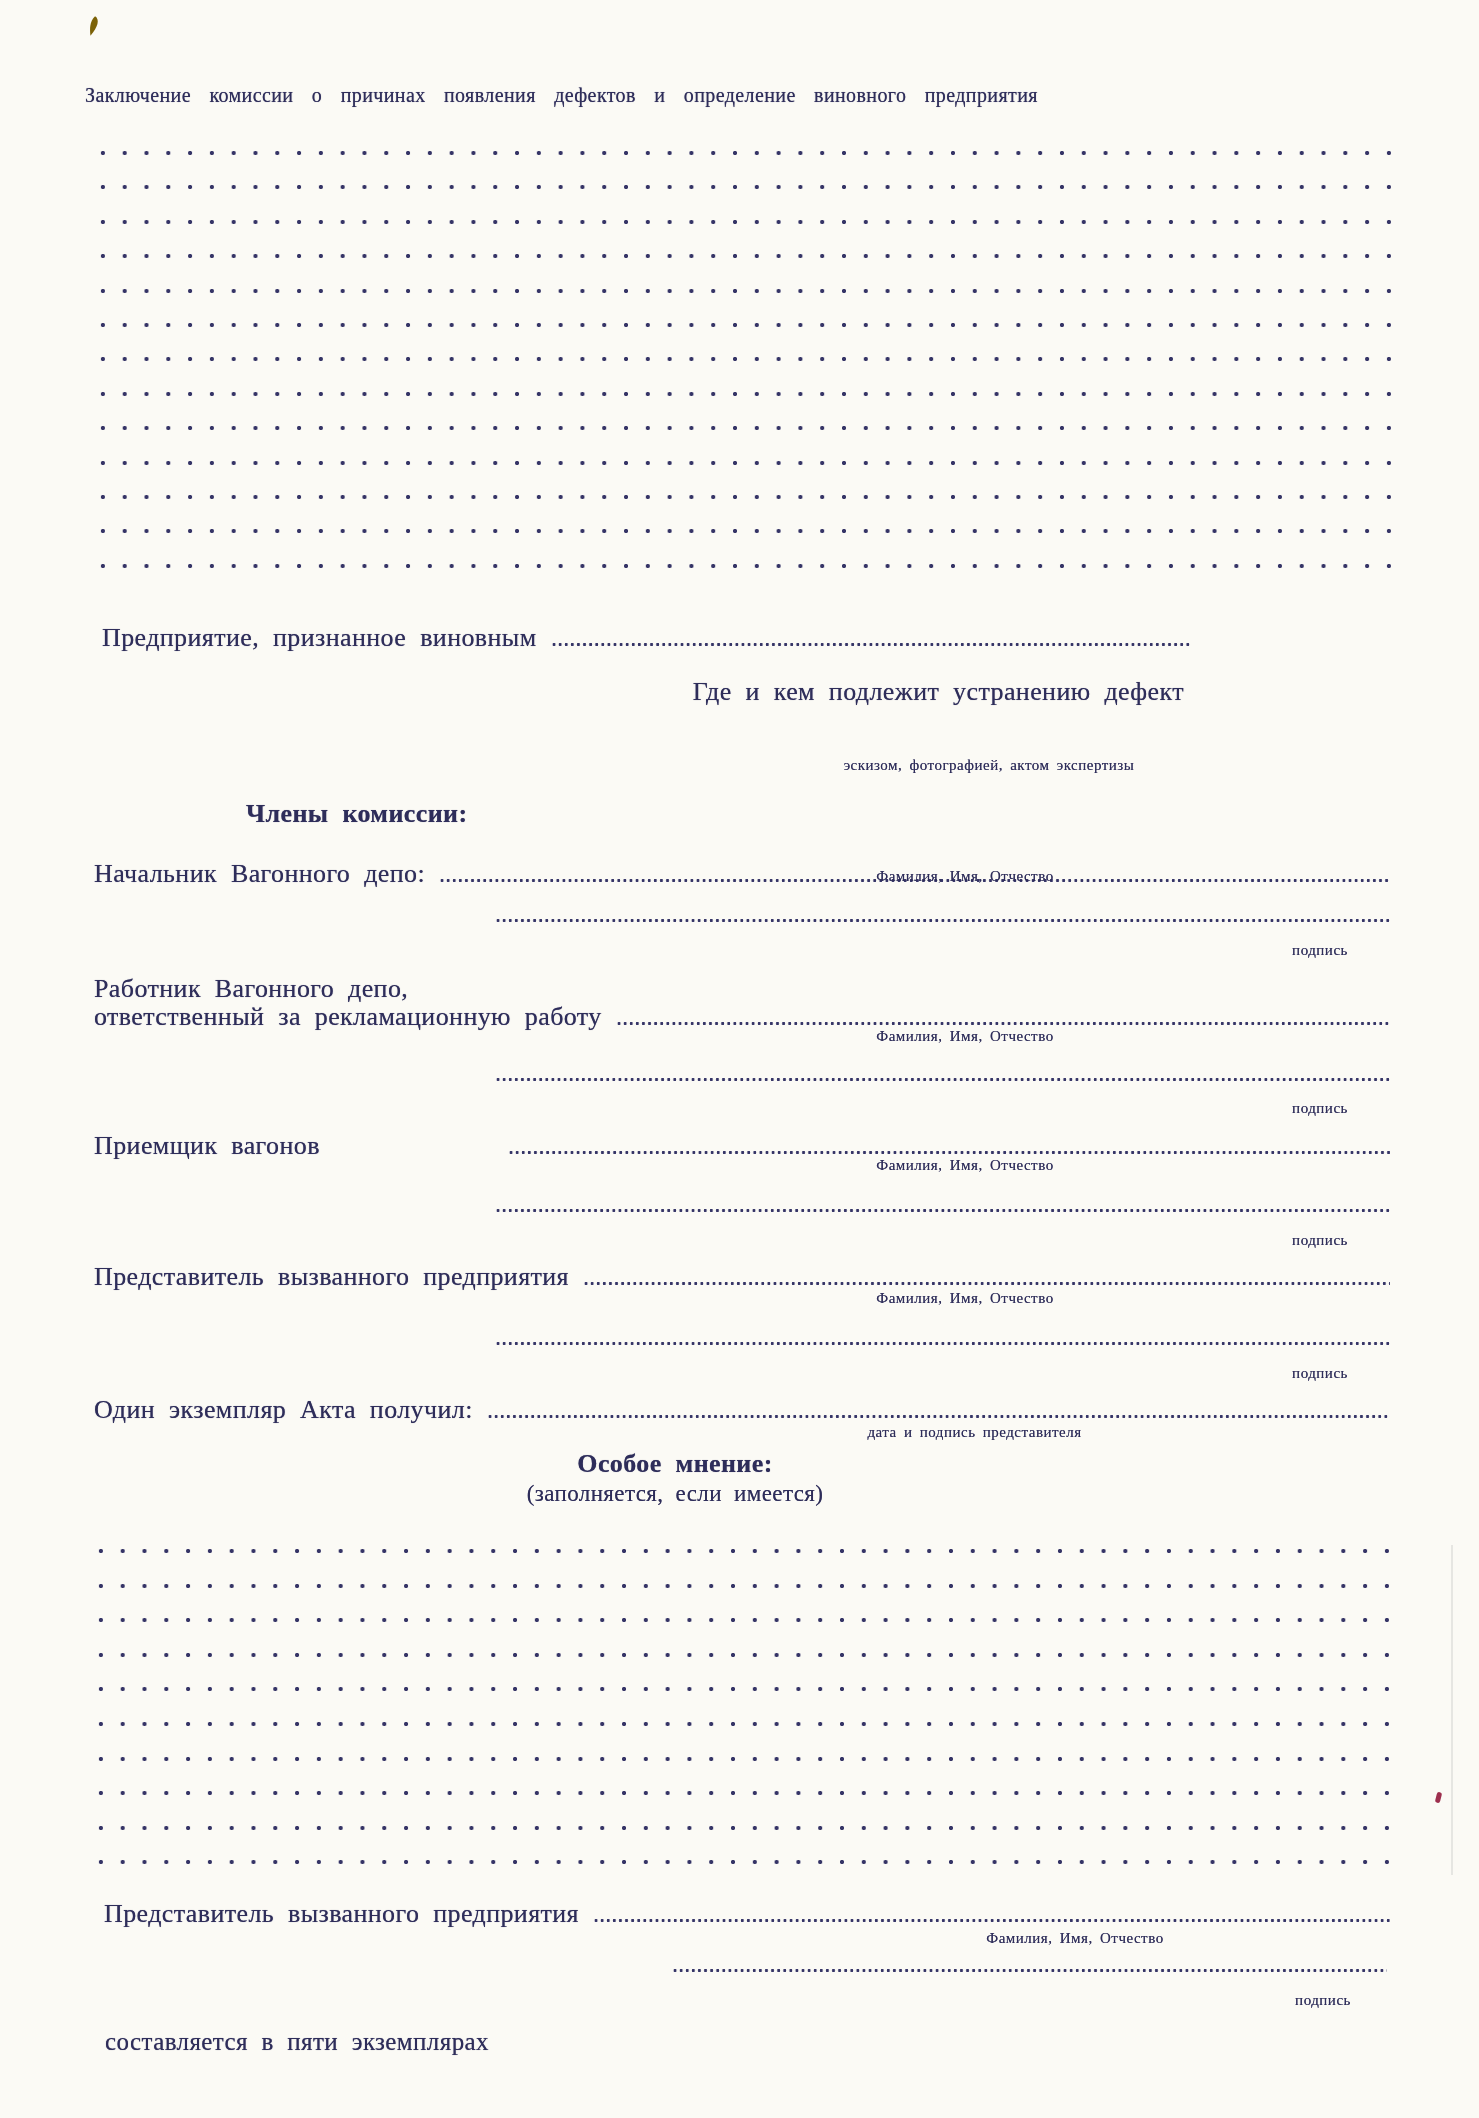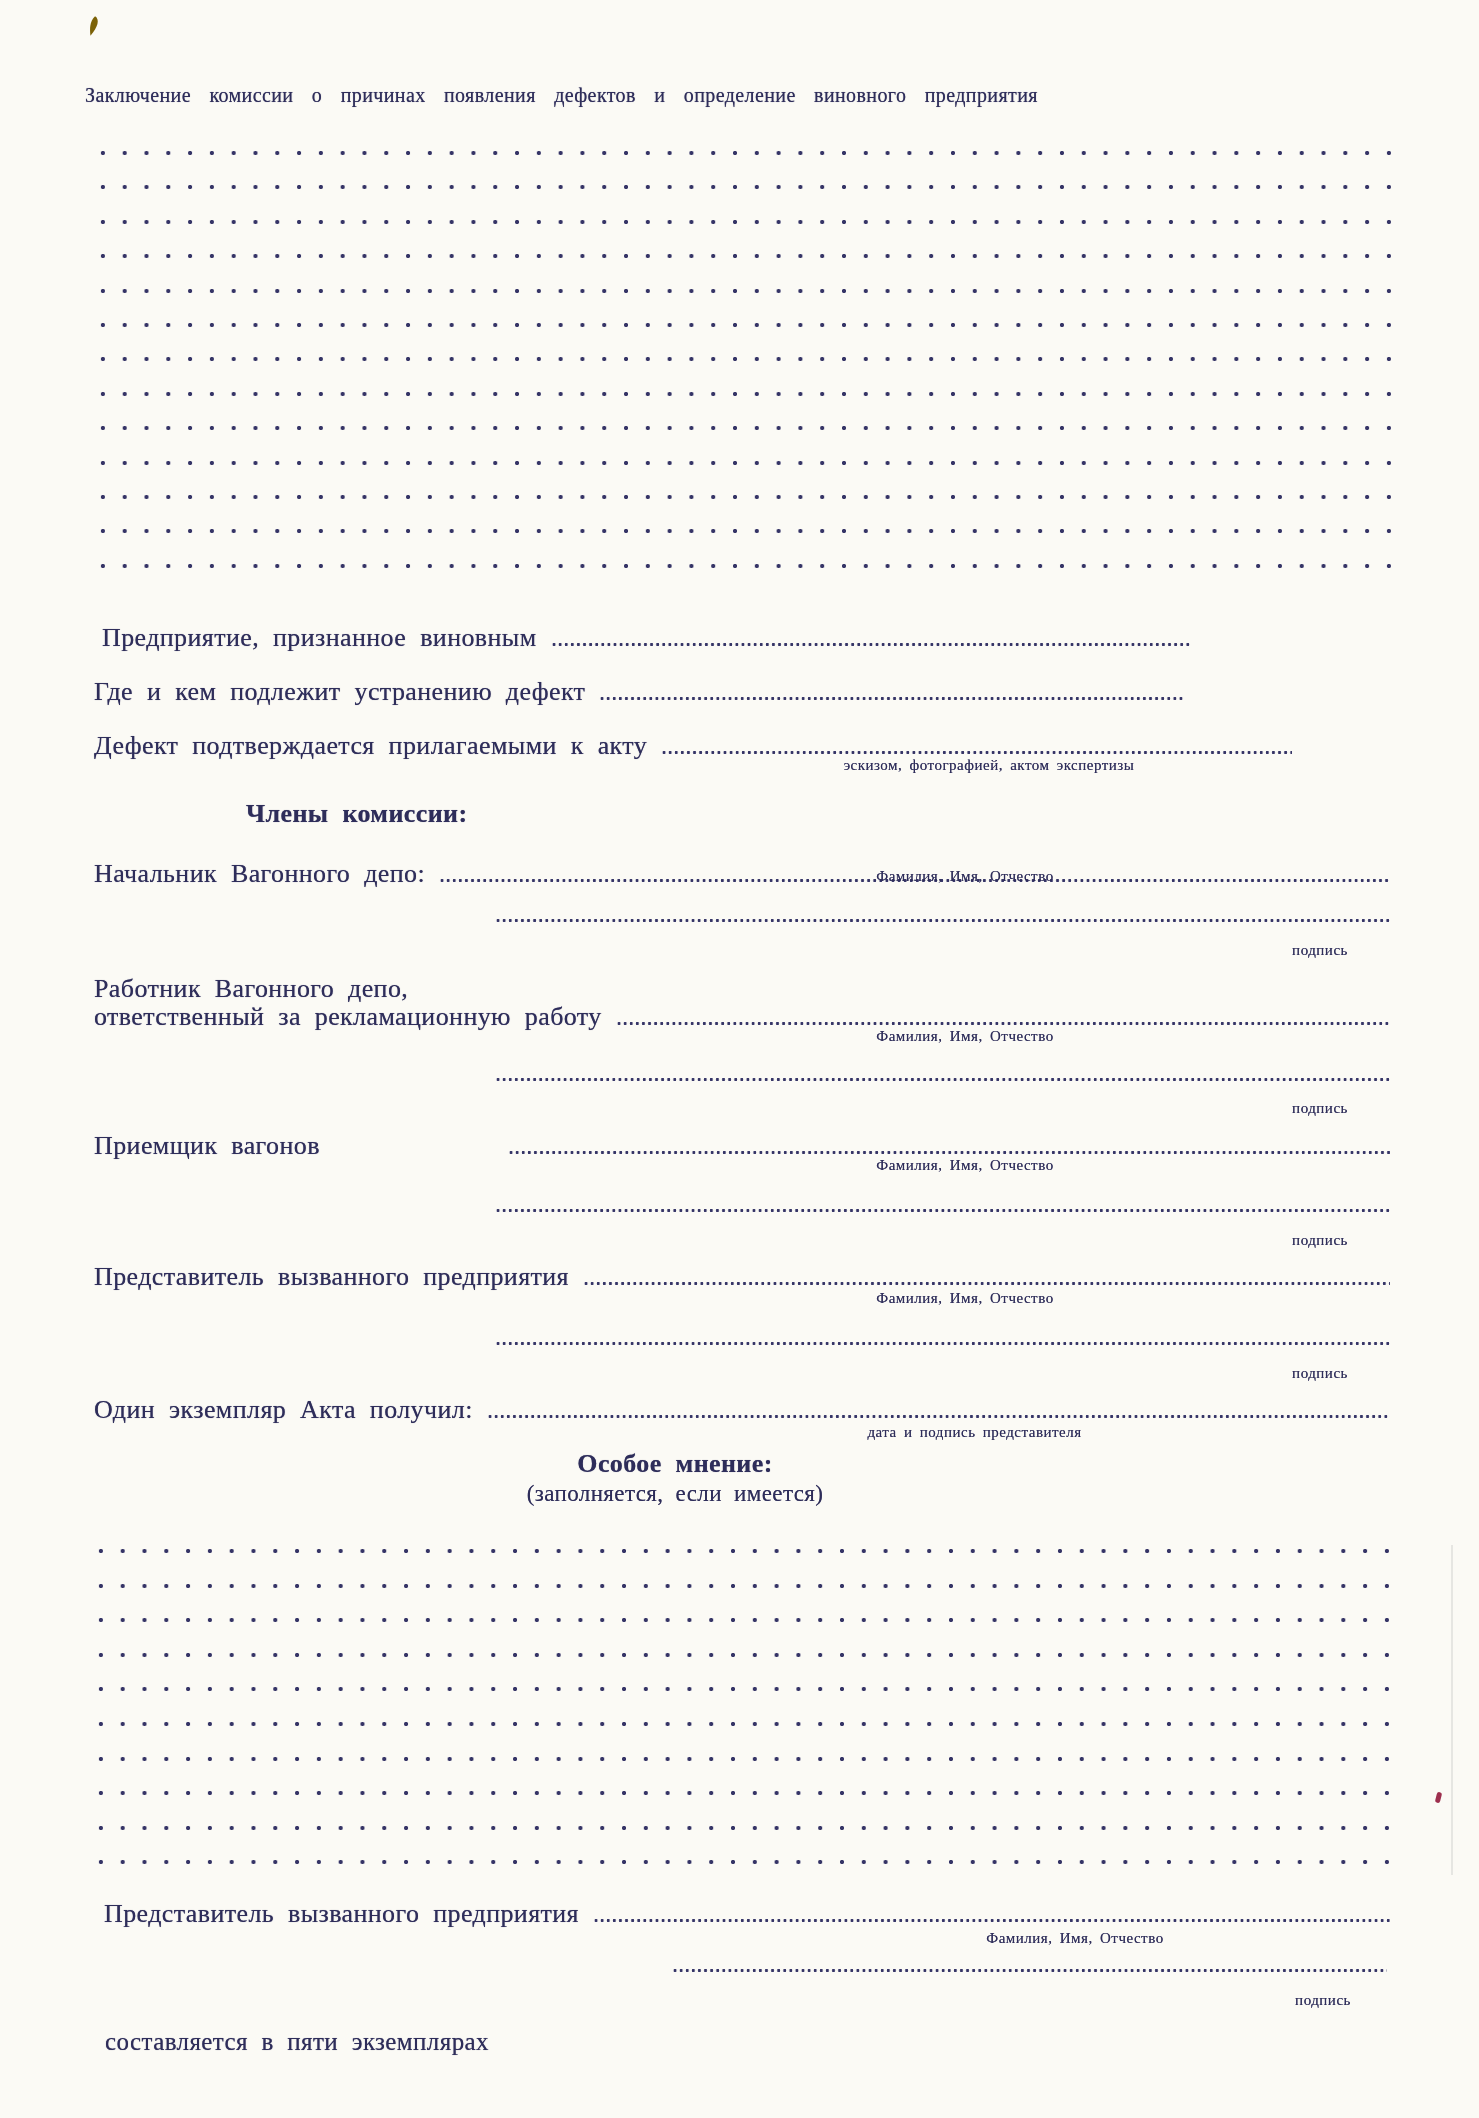--- a/index.html
+++ b/index.html
@@ -115,29 +115,25 @@
       <div class="dotrow" style="margin-bottom: 28.4px;"></div>
       <div class="dotrow" style="margin-bottom: 28.4px;"></div>
       <div class="dotrow" style="margin-bottom: 28.4px;"></div>
     </div>
 
   <div class="row-line" style="left:102px;top:624px;width:1088px;">
     <span class="lbl">Предприятие, признанное виновным</span>
     <div class="leader"></div>
   </div>
 
-  <div class="row-line" style="left:94px;top:678px;width:1090px;">
+  <div class="row-line" style="left:94px;top:678px;width:1090px;flex-direction:column;">
     <span class="lbl">Где и кем подлежит устранению дефект</span>
     <div class="leader"></div>
   </div>
 
-  <div class="row-line" style="left:94px;top:732px;width:1198px;">
-    <span class="lbl">Дефект подтверждается прилагаемыми к акту</span>
-    <div class="leader"></div>
-  </div>
   <div class="cap" style="left:794px;top:757px;width:390px;">эскизом,  фотографией,  актом  экспертизы</div>
 
   <div class="txt lbl bold" style="left:246px;top:800px;">Члены  комиссии:</div>
 
   <div class="row-line" style="left:94px;top:840px;width:1296px;margin-top:20px;">
     <span class="lbl">Начальник  Вагонного  депо:</span>
     <div class="leader"></div>
   </div>
   <div class="cap" style="left:830px;top:868px;width:270px;">Фамилия, Имя, Отчество</div>
   <div class="sig" style="left:495px;top:918px;width:895px;"></div>

